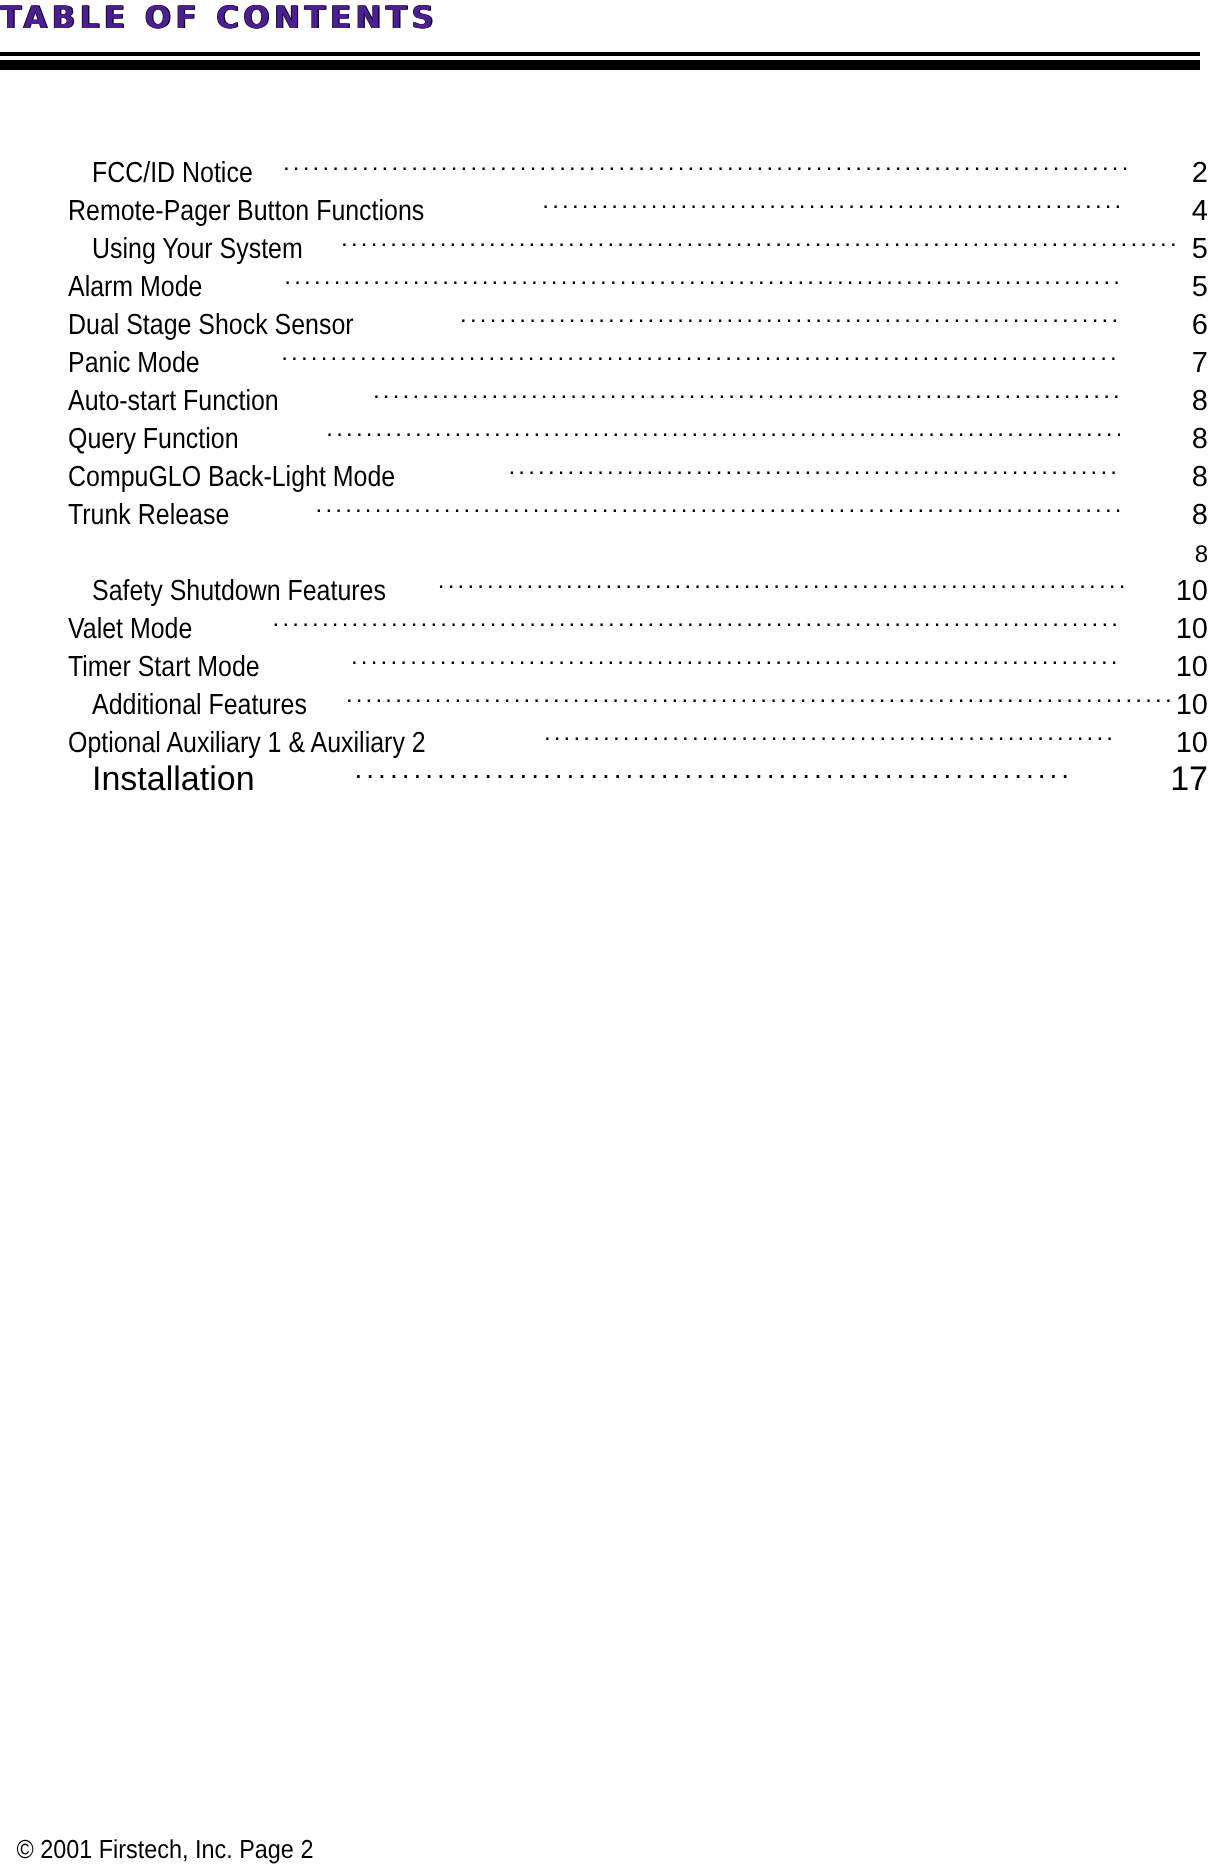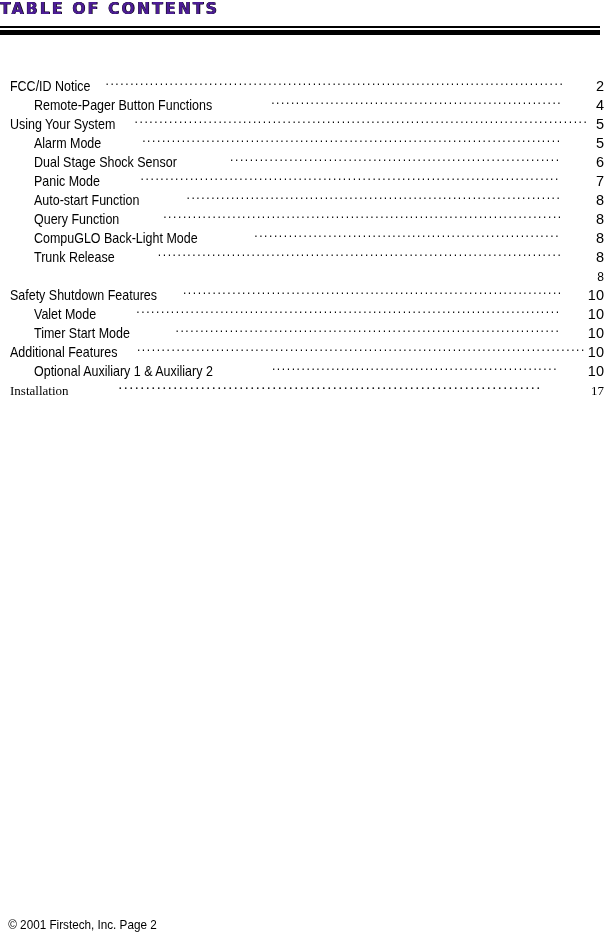--- a/index.html
+++ b/index.html
@@ -13,36 +13,36 @@
     }
     .rule-thin { position: absolute; left: 0; top: 26px; width: 600px; height: 2px; background: #000; }
     .rule-thick { position: absolute; left: 0; top: 30px; width: 600px; height: 5px; background: #000; }
     .toc { position: absolute; left: 0; top: 72px; width: 604px; }
     .row {
       position: relative; height: 19px; display: flex; align-items: baseline;
       font-family: "Liberation Sans", sans-serif; font-size: 14.5px; line-height: 19px;
       transform-origin: left; white-space: nowrap;
     }
     .row .lbl { transform: scaleX(0.86); transform-origin: left; display: inline-block; }
-    .row.l1 { padding-left: 10px; }
+    .row.l1 { padding-left: 10px; margin-left: 36px; }
     .row.l2 { padding-left: 34px; gap: 28px; }
     .row .leader {
       flex: 1; overflow: hidden; margin: 0 2px; height: 19px; position: relative;
     }
     .row .leader::after {
       content: "........................................................................................................................................................................................................";
       position: absolute; left: 0; bottom: 0; letter-spacing: 1.6px; font-size: 12px;
     }
     .row .pg { min-width: 14px; text-align: right; display: inline-block; }
     .row.gap .leader { margin-right: 26px; }
     .row.big { font-size: 17px; }
     .row.big .lbl { transform: none; }
     .row.big .leader::after { content: ""; }
     .row.big .pg { font-size: 12px; }
-    .row.serif { font-family: Liberation Serif, serif; font-size: 13px; height: 21px; line-height: 21px; gap: 48px; }
+    .row.serif { font-family: Liberation Sans, sans-serif; font-size: 17px; height: 21px; line-height: 21px; gap: 48px; }
     .row.serif .lbl { transform: none; }
     .row.serif .leader::after { font-size: 14px; letter-spacing: 2px; }
     .footer {
       position: absolute; left: 0; width: 612px; top: 917px; 
       font-family: Liberation Sans, sans-serif; font-size: 13px;
     }
     .footer span { display: inline-block; transform: scaleX(0.9); }
   </style>
 </head>
 <body>

